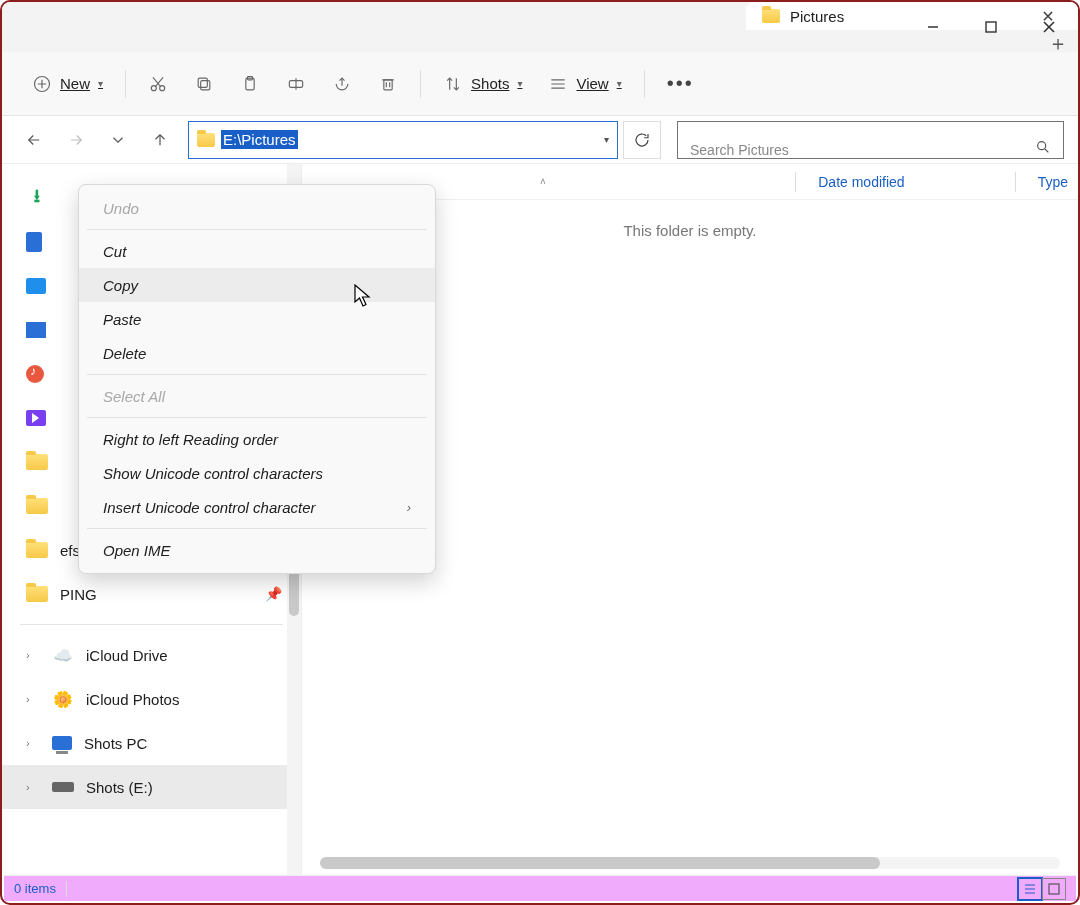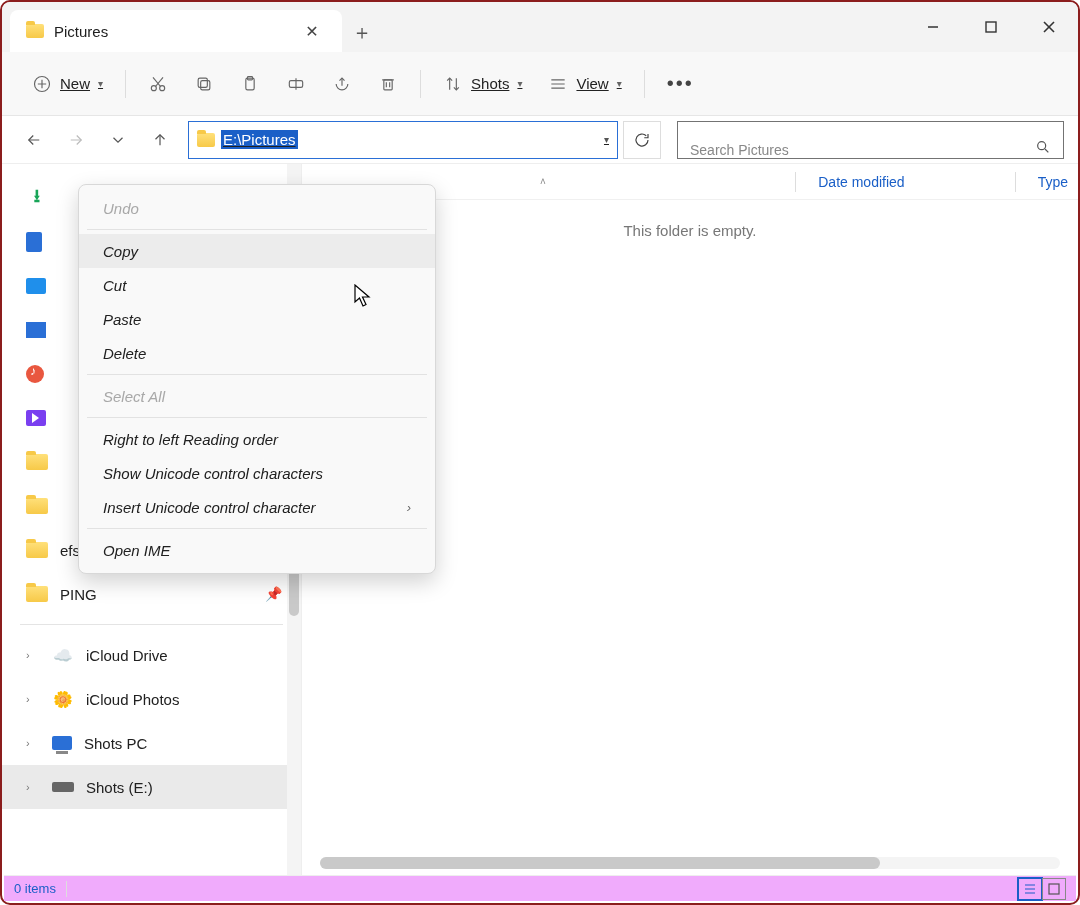--- a/index.html
+++ b/index.html
@@ -1,39 +1,39 @@
 <!DOCTYPE html>
 <html><head>
 <meta charset="utf-8">
 <style>
   * { box-sizing: border-box; }
   html, body { margin:0; padding:0; width:1080px; height:905px; font-family:"Segoe UI", Arial, sans-serif; font-size:14px; color:#202020; background:#fff; overflow:hidden; }
   body { border:2px solid #8b1d1d; border-radius:10px; position:relative; }
-  .tabbar { height:50px; display:flex; align-items:flex-end; background:#f3f3f3; border-radius:8px 8px 0 0; padding-left:8px; }
+  .tabbar { height:50px; display:flex; align-items:flex-end; background:#f3f3f3; border-radius:8px 8px 0 0; padding-left:8px;flex-direction:column; }
   .tab { display:flex; align-items:center; gap:10px; background:#fff; border-radius:8px 8px 0 0; height:42px; padding:0 16px; width:332px; position:relative; }
   .tab .folder-ico { width:18px; height:14px; background:linear-gradient(#ffe07a,#f7c948); border-radius:2px; position:relative; }
   .tab .folder-ico::before{content:"";position:absolute;top:-3px;left:0;width:9px;height:4px;background:#f7c948;border-radius:2px 2px 0 0;}
   .tab-title { font-size:15px; }
   .tab-close { margin-left:auto; width:28px; height:28px; display:flex; align-items:center; justify-content:center; font-size:16px; color:#444; }
   .new-tab { width:40px; height:40px; display:flex; align-items:center; justify-content:center; color:#555; font-size:20px; }
   .winctrls { position:absolute; top:0; right:0; height:50px; display:flex; }
   .winbtn { width:58px; display:flex; align-items:center; justify-content:center; color:#333; }
   .winbtn svg { width:14px; height:14px; }
   .toolbar { height:64px; background:#f8f8f8; border-bottom:1px solid #e6e6e6; display:flex; align-items:center; padding:0 20px; gap:6px; }
   .tbtn { height:40px; display:flex; align-items:center; justify-content:center; gap:8px; padding:0 10px; border-radius:6px; color:#555; }
   .tbtn svg { width:20px; height:20px; stroke:#666; fill:none; stroke-width:1.4; }
   .tbtn.primary { color:#222;text-decoration:underline; }
   .tbtn-label { font-size:15px; }
   .tsep { width:1px; height:28px; background:#ddd; margin:0 6px; }
   .chev { font-size:10px; color:#666; }
   .navrow { height:48px; display:flex; align-items:center; padding:6px 14px; gap:6px; border-bottom:1px solid #eee; position:relative; }
   .navbtn { width:36px; height:36px; display:flex; align-items:center; justify-content:center; color:#555; }
   .navbtn svg { width:18px; height:18px; stroke:#555; fill:none; stroke-width:1.6; }
   .navbtn.disabled svg { stroke:#bbb; }
-  .addressbar { flex:0 0 430px; height:38px; border:1px solid #2a6fd6; display:flex; align-items:center; padding:0 8px; gap:6px; position:relative; margin-left:4px;text-decoration:underline; }
+  .addressbar { flex:0 0 430px; height:38px; border:1px solid #2a6fd6; display:flex; align-items:center; padding:0 8px; gap:6px; position:relative; margin-left:4px; }
   .addressbar .folder-ico { width:18px; height:14px; background:linear-gradient(#ffe07a,#f7c948); border-radius:2px; position:relative; flex-shrink:0;}
   .addressbar .folder-ico::before{content:"";position:absolute;top:-3px;left:0;width:9px;height:4px;background:#f7c948;border-radius:2px 2px 0 0;}
   .addr-text { background:#1a5fc7; color:#fff; padding:1px 2px; font-size:15px; }
   .addr-chev { margin-left:auto; color:#555; font-size:10px; }
   .refresh { width:38px; height:38px; border:1px solid #ddd; display:flex; align-items:center; justify-content:center; margin-left:-1px; }
   .refresh svg {width:18px;height:18px;stroke:#444;fill:none;stroke-width:1.6;}
   .searchbox { flex:1; min-width:0; height:38px; border:1px solid #737373; display:flex; align-items:flex-end; padding:0 12px; margin-left:10px; color:#888; }
   .searchbox .sicon { margin-left:auto; }
   .body-split { display:flex; height:calc(100% - 50px - 64px - 48px - 28px); }
   .sidebar { width:300px; border-right:1px solid #eee; overflow:hidden; position:relative; padding-top:12px; }
@@ -314,25 +314,25 @@
         <div class="hthumb"></div>
       </div>
   </div>
 </div>
 
 <div class="context-menu">
   <div class="cm-item disabled">
       <span>Undo</span>
     </div>
   <div class="cm-sep"></div>
+  <div class="cm-item">
+      <span>Cut</span>
+    </div>
   <div class="cm-item hover">
       <span>Copy</span>
-    </div>
-  <div class="cm-item">
-      <span>Cut</span>
     </div>
   <div class="cm-item">
       <span>Paste</span>
     </div>
   <div class="cm-item">
       <span>Delete</span>
     </div>
   <div class="cm-sep"></div>
   <div class="cm-item disabled">
       <span>Select All</span>

